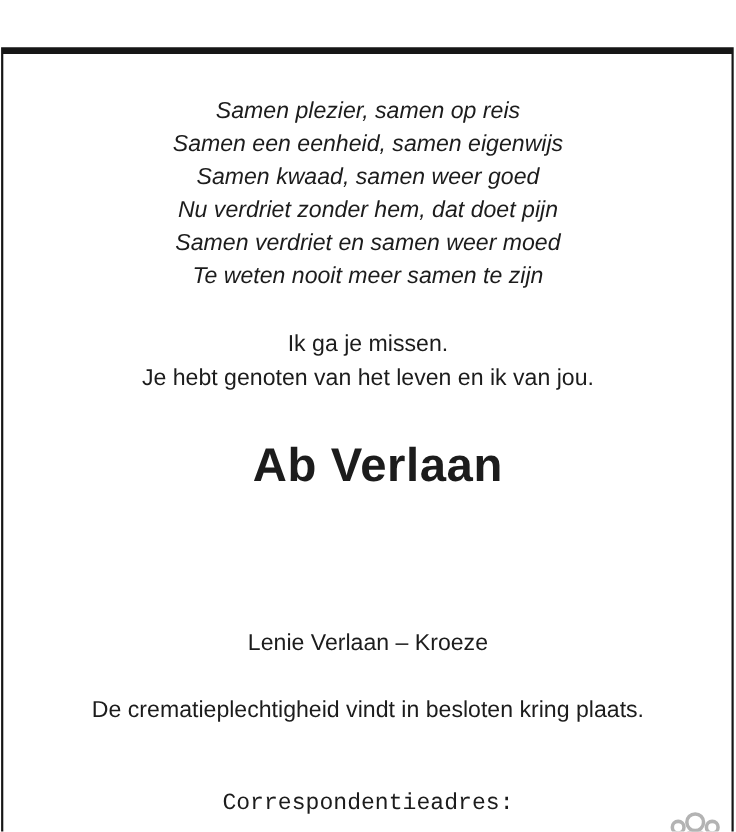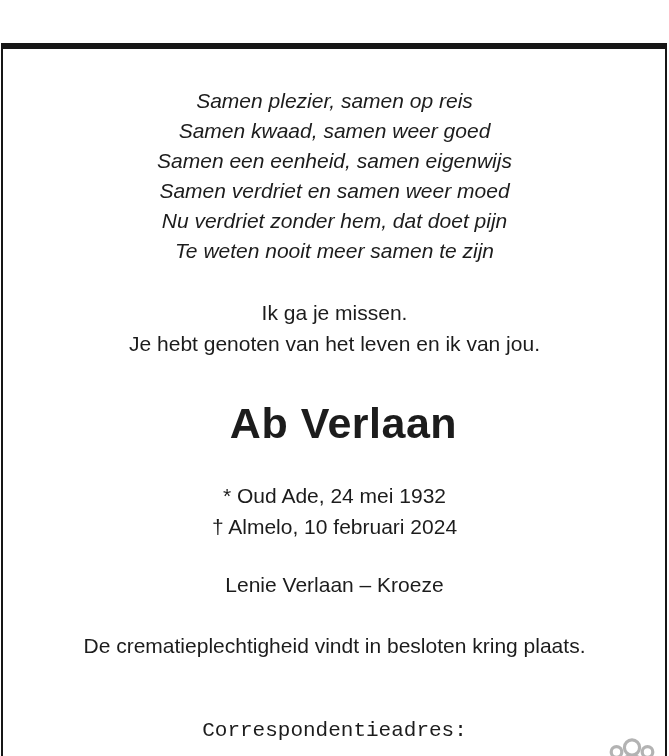--- a/index.html
+++ b/index.html
@@ -62,38 +62,34 @@
 </style>
 </head>
 <body>
 
 <div class="page">
 
   <div class="frame"></div>
 
   <div class="block poem">
     <div>Samen plezier, samen op reis</div>
+    <div>Samen een eenheid, samen eigenwijs</div>
     <div>Samen kwaad, samen weer goed</div>
-    <div>Samen een eenheid, samen eigenwijs</div>
+    <div>Nu verdriet zonder hem, dat doet pijn</div>
     <div>Samen verdriet en samen weer moed</div>
-    <div>Nu verdriet zonder hem, dat doet pijn</div>
     <div>Te weten nooit meer samen te zijn</div>
   </div>
 
   <div class="block message">
     <div>Ik ga je missen.</div>
     <div>Je hebt genoten van het leven en ik van jou.</div>
   </div>
 
   <h1 class="block name">Ab Verlaan</h1>
 
-  <div class="block dates">
-    <div>* Oud Ade, 24 mei 1932</div>
-    <div>† Almelo, 10 februari 2024</div>
-  </div>
 
   <div class="block relative">Lenie Verlaan – Kroeze</div>
 
   <div class="block notice">De crematieplechtigheid vindt in besloten kring plaats.</div>
 
   <div class="block correspondence">
     <div>Correspondentieadres:</div>
   </div>
 
   <svg class="paperclip" viewBox="0 0 25 36" xmlns="http://www.w3.org/2000/svg">

